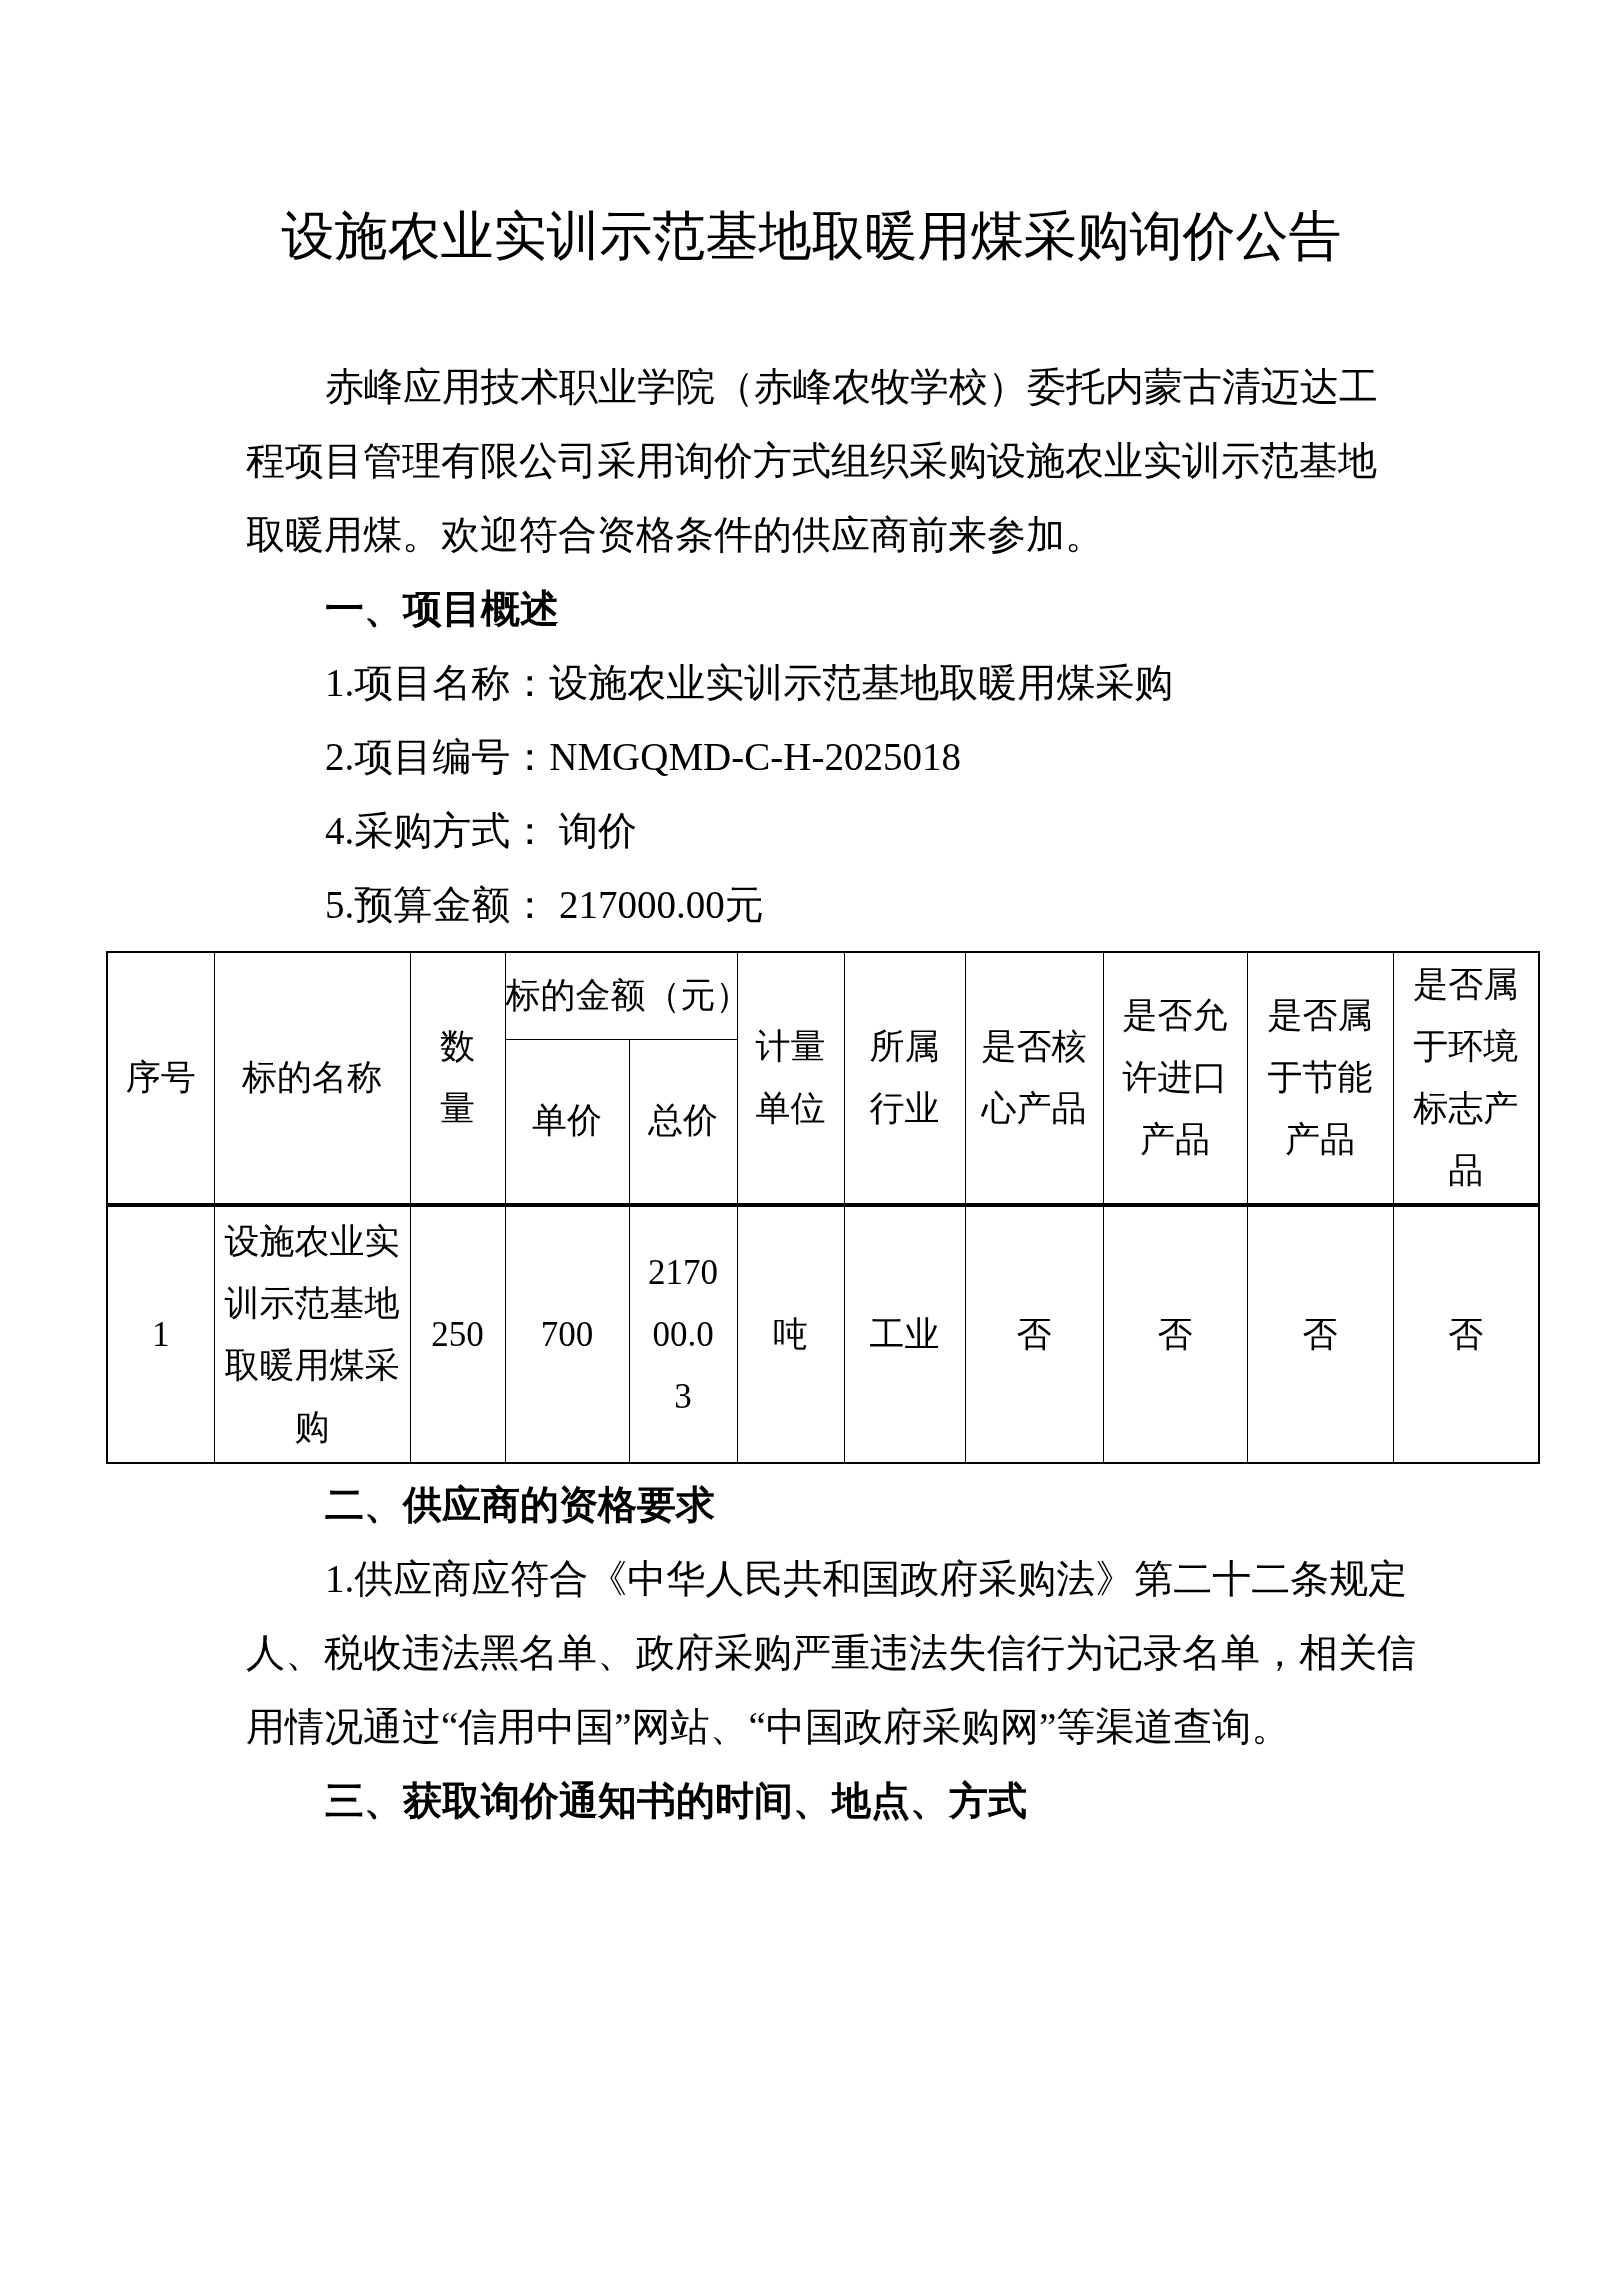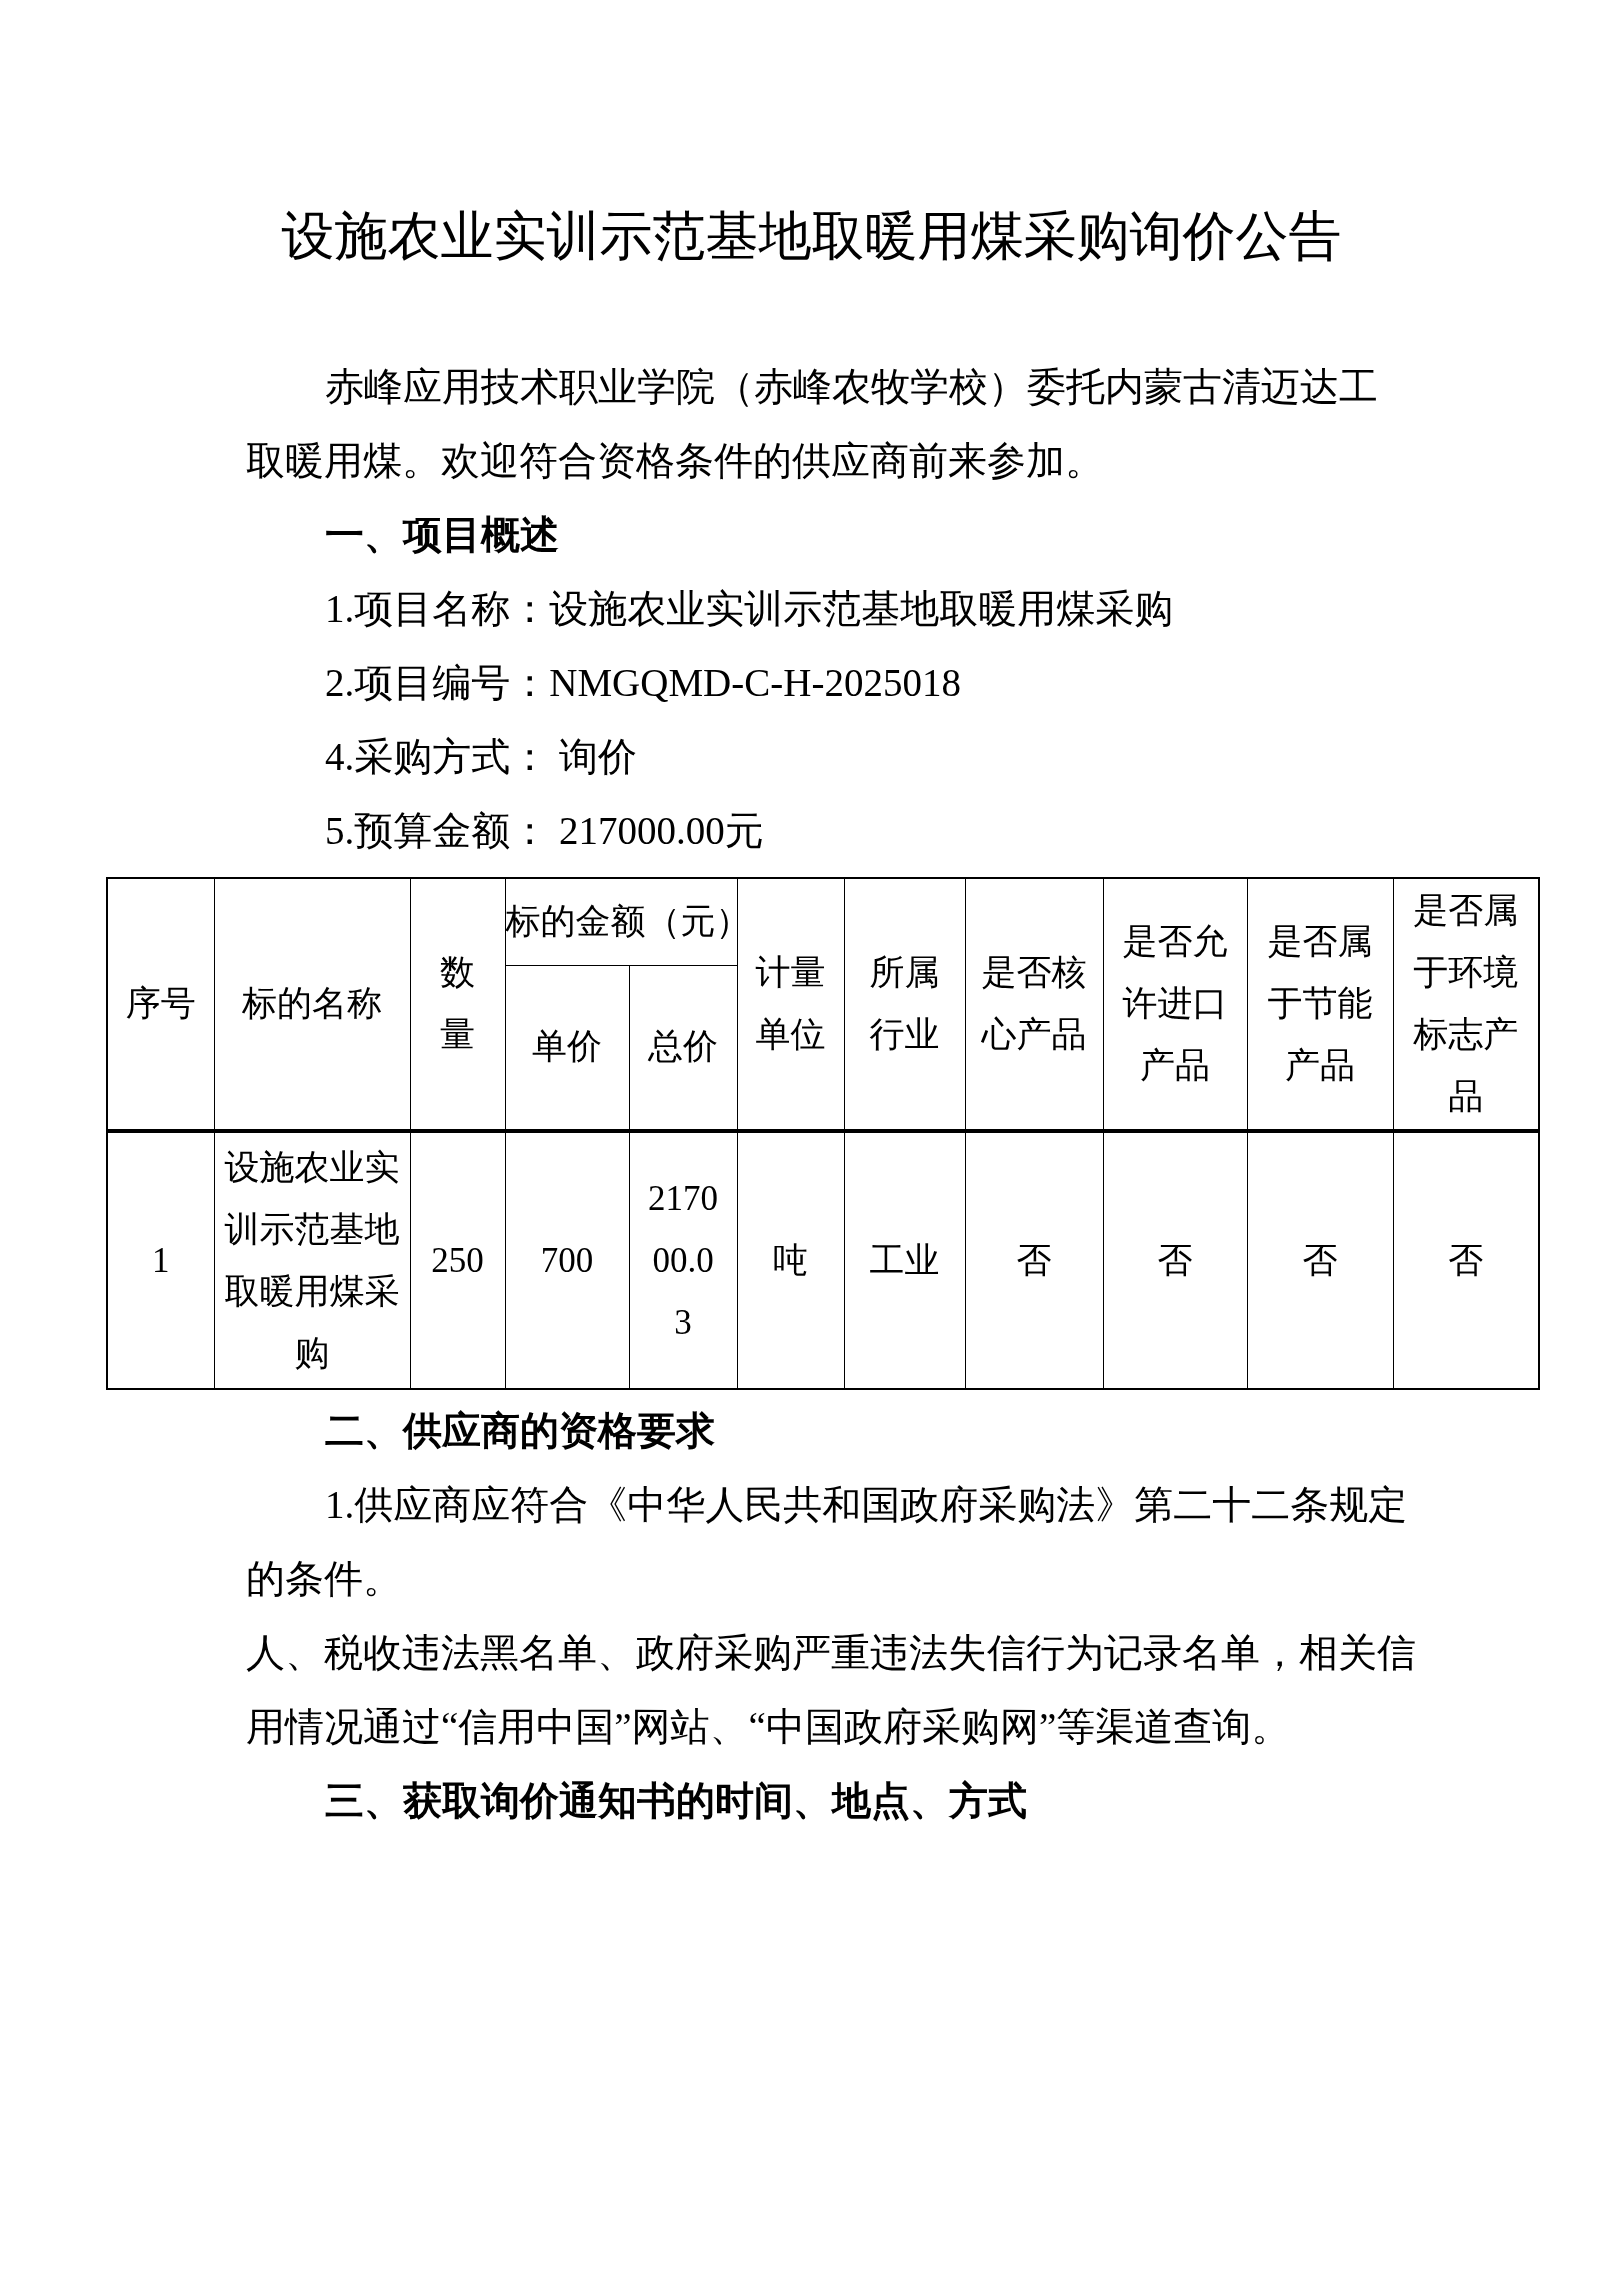--- a/index.html
+++ b/index.html
@@ -65,20 +65,21 @@
   tr.drow td { border-top: 4.1px solid #000000; }
   table.lots-table { border: 2px solid #000000; }
 </style>
 </head>
 <body>
 
 <h1 class="title">设施农业实训示范基地取暖用煤采购询价公告</h1>
 
 <div class="text-block">
   <div class="line indent">赤峰应用技术职业学院（赤峰农牧学校）委托内蒙古清迈达工</div>
+  <div class="line">程项目管理有限公司采用询价方式组织采购设施农业实训示范基地</div>
   <div class="line">取暖用煤。欢迎符合资格条件的供应商前来参加。</div>
   <div class="line indent heading">一、项目概述</div>
   <div class="line indent">1.项目名称：设施农业实训示范基地取暖用煤采购</div>
   <div class="line indent">2.项目编号：NMGQMD-C-H-2025018</div>
   <div class="line indent">4.采购方式： 询价</div>
   <div class="line indent">5.预算金额： 217000.00元</div>
 </div>
 
 <table class="lots-table">
   <colgroup>
@@ -139,18 +140,17 @@
       <td>否</td>
       <td>否</td>
       <td>否</td>
     </tr>
   </tbody>
 </table>
 
 <div class="text-block lower">
   <div class="line indent heading">二、供应商的资格要求</div>
   <div class="line indent">1.供应商应符合《中华人民共和国政府采购法》第二十二条规定</div>
-  <div class="line">的条件。</div>
   <div class="line">人、税收违法黑名单、政府采购严重违法失信行为记录名单，相关信</div>
   <div class="line">用情况通过“信用中国”网站、“中国政府采购网”等渠道查询。</div>
   <div class="line indent heading">三、获取询价通知书的时间、地点、方式</div>
 </div>
 
 
 </body></html>

